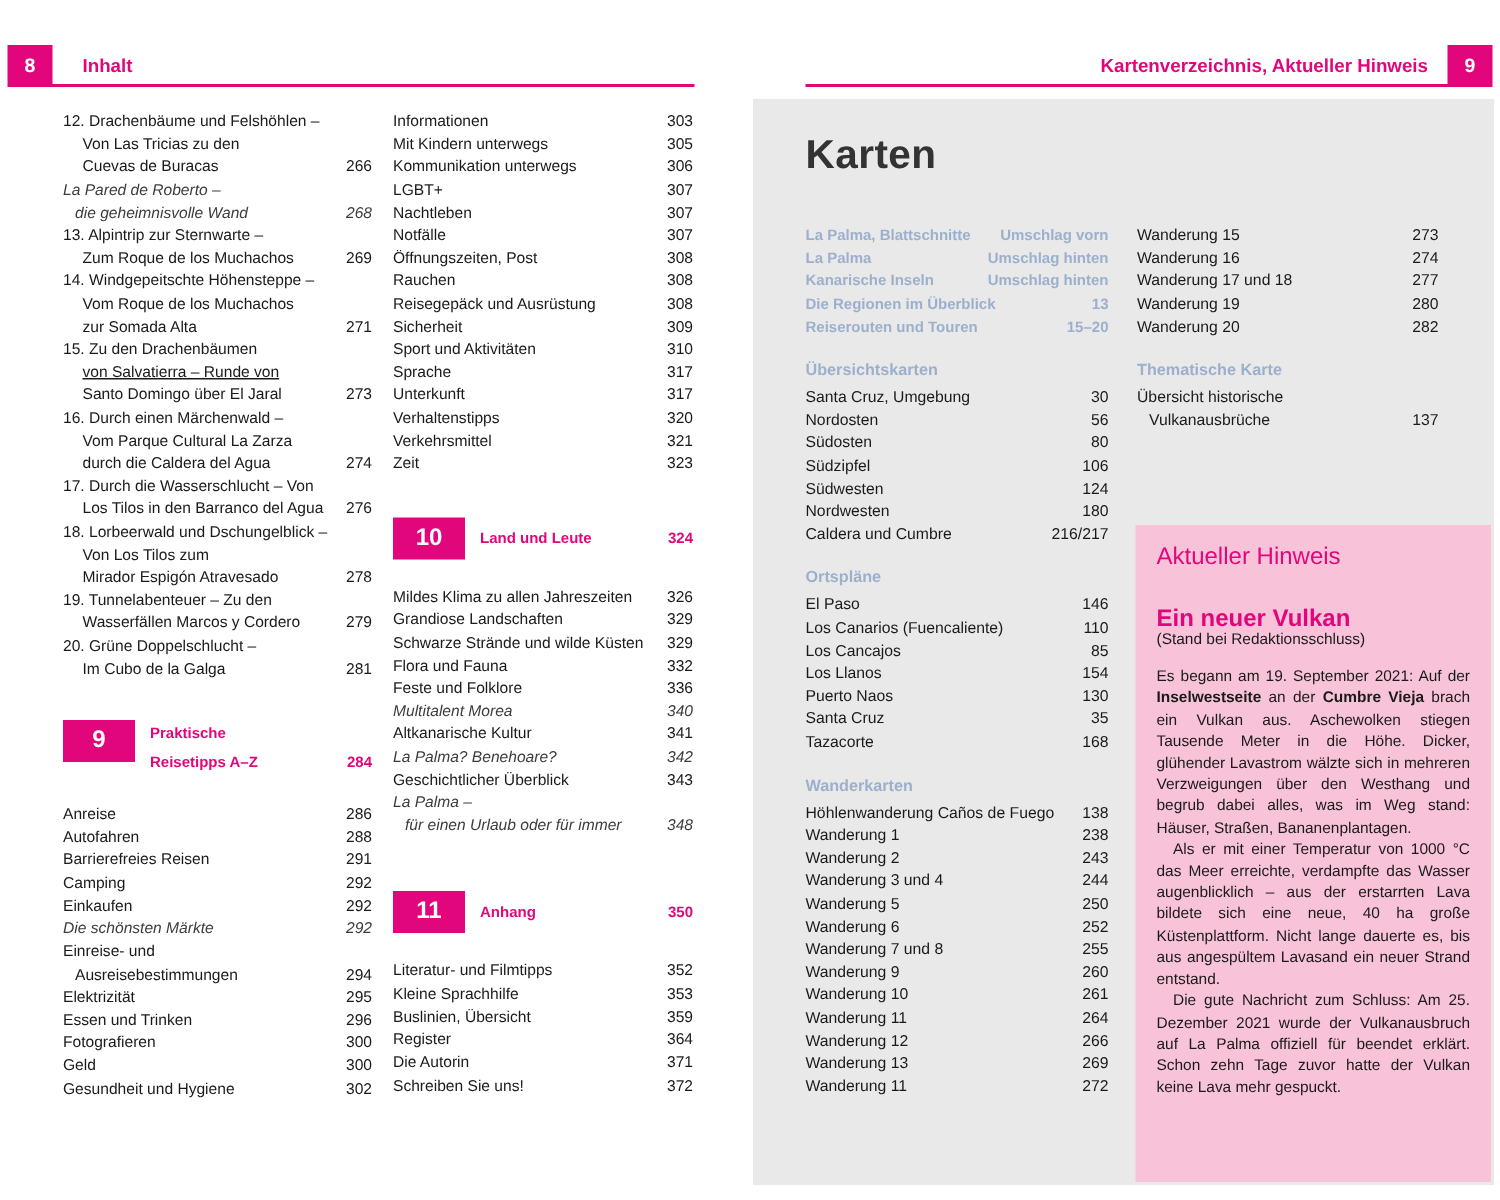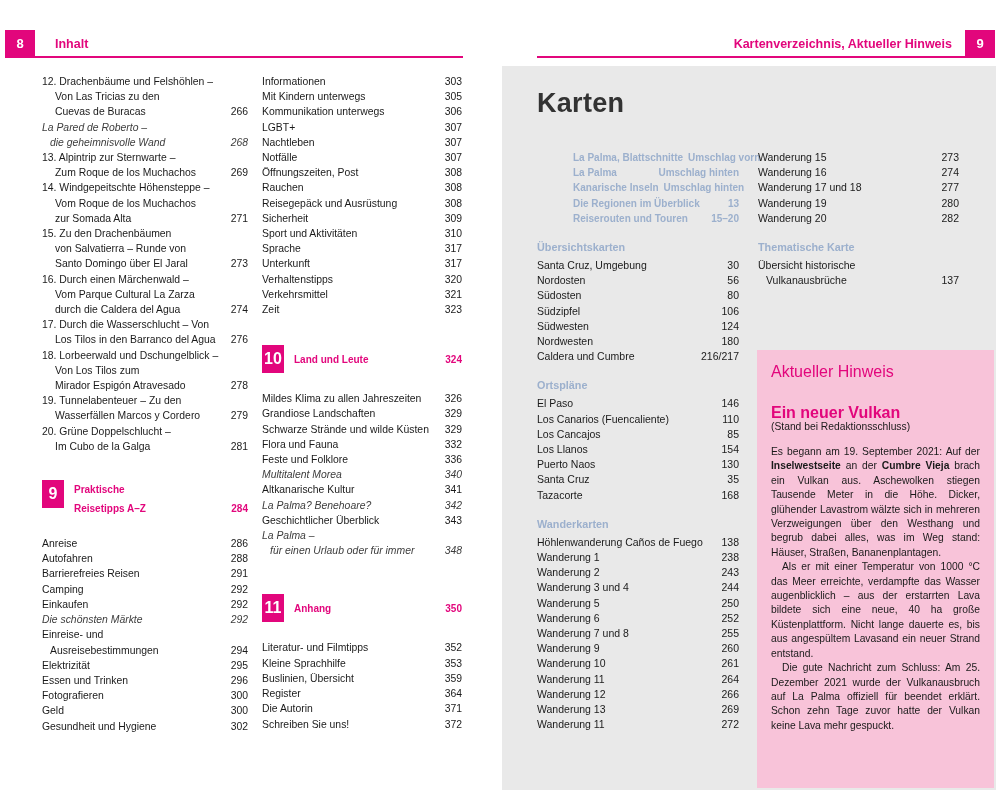--- a/index.html
+++ b/index.html
@@ -31,41 +31,41 @@
   .col.c1 { left:42px;  width:206px; }
   .col.c2 { left:262px; width:200px; }
 
   .toc-line { display:flex; font-size:10.4px; line-height:15.2px; white-space:nowrap; }
   .toc-page { margin-left:auto; padding-left:5px; }
   .toc-item.italic { font-style:italic; color:#3c3c3c; }
 
   .section-header { display:flex; gap:10px; margin-top:26px; align-items:flex-start; }
   .section-header.single { align-items:center; }
   .section-num {
-    flex:none; width:22px; height:28px; background:var(--accent, #e2067c);
+    flex:none; width:48px; height:28px; background:var(--accent, #e2067c);
     color:#fff; font-weight:bold; font-size:16px;
     display:flex; align-items:center; justify-content:center;
   }
   .section-body { flex:1; }
   .s-row { display:flex; color:var(--accent, #e2067c); font-weight:bold; font-size:10px; line-height:19px; white-space:nowrap; }
   .s-page { margin-left:auto; padding-left:6px; }
   #toc-az-items, #toc-lul-items, #toc-anhang-items { margin-top:18px; }
   .section-header.s10 { margin-top:28px; }
   .section-header.s11 { margin-top:36px; }
 
   
   .map-page { position:absolute; left:502px; top:66px; width:494px; height:724px; background:var(--page-bg, #e9e9e9); }
   .karten-title { position:absolute; left:35px; top:22px; font-size:27px; font-weight:bold; color:#333; letter-spacing:0.3px; }
   .map-col { position:absolute; top:84px; }
   .map-col.mc1 { left:35px;  width:202px; }
   .map-col.mc2 { left:256px; width:201px; }
   .map-row { display:flex; font-size:10.5px; line-height:15.2px; white-space:nowrap; }
   .map-label {}
   .map-val { margin-left:auto; padding-left:5px; }
-  .map-row.map-blue { color:var(--map-head, #9cb0cd); font-weight:bold; font-size:10px;margin-left:36px; }
+  .map-row.map-blue { color:var(--map-head, #9cb0cd); font-weight:bold; font-size:10px; }
   .map-group-head { color:var(--map-head, #9cb0cd); font-weight:bold; font-size:10.8px; line-height:15px; margin-top:14px; margin-bottom:3px; white-space:nowrap; }
   .map-label.ind { padding-left:8px; }
 
   
   .hint-box { position:absolute; left:255px; top:284px; width:237px; height:438px; background:var(--hint-bg, #f8c3d9); padding:13px 14px 12px 14px; }
   .hint-title { font-size:16px; font-weight:normal; color:var(--accent, #e2067c); margin-bottom:25px; }
   .hint-sub { font-size:16px; font-weight:bold; color:var(--accent, #e2067c); line-height:14px; }
   .hint-stand { font-size:10.3px; line-height:14px; margin-bottom:11px; }
   .hint-p { font-size:10.3px; line-height:14.4px; text-align:justify; }
   .hint-p.indent { text-indent:11px; }
@@ -123,21 +123,21 @@
         </div>
         <div class="toc-line" style="padding-left: 13px; text-align: right;">
           <span class="toc-text">zur Somada Alta</span>
           <span class="toc-page">271</span>
         </div>
       </div>
       <div class="toc-item">
         <div class="toc-line">
           <span class="toc-text">15. Zu den Drachenbäumen</span>
         </div>
-        <div class="toc-line" style="padding-left: 13px;">
+        <div class="toc-line" style="padding-left: 13px; text-decoration: underline;">
           <span class="toc-text">von Salvatierra – Runde von</span>
         </div>
         <div class="toc-line" style="padding-left: 13px;">
           <span class="toc-text">Santo Domingo über El Jaral</span>
           <span class="toc-page">273</span>
         </div>
       </div>
       <div class="toc-item">
         <div class="toc-line">
           <span class="toc-text">16. Durch einen Märchenwald –</span>

